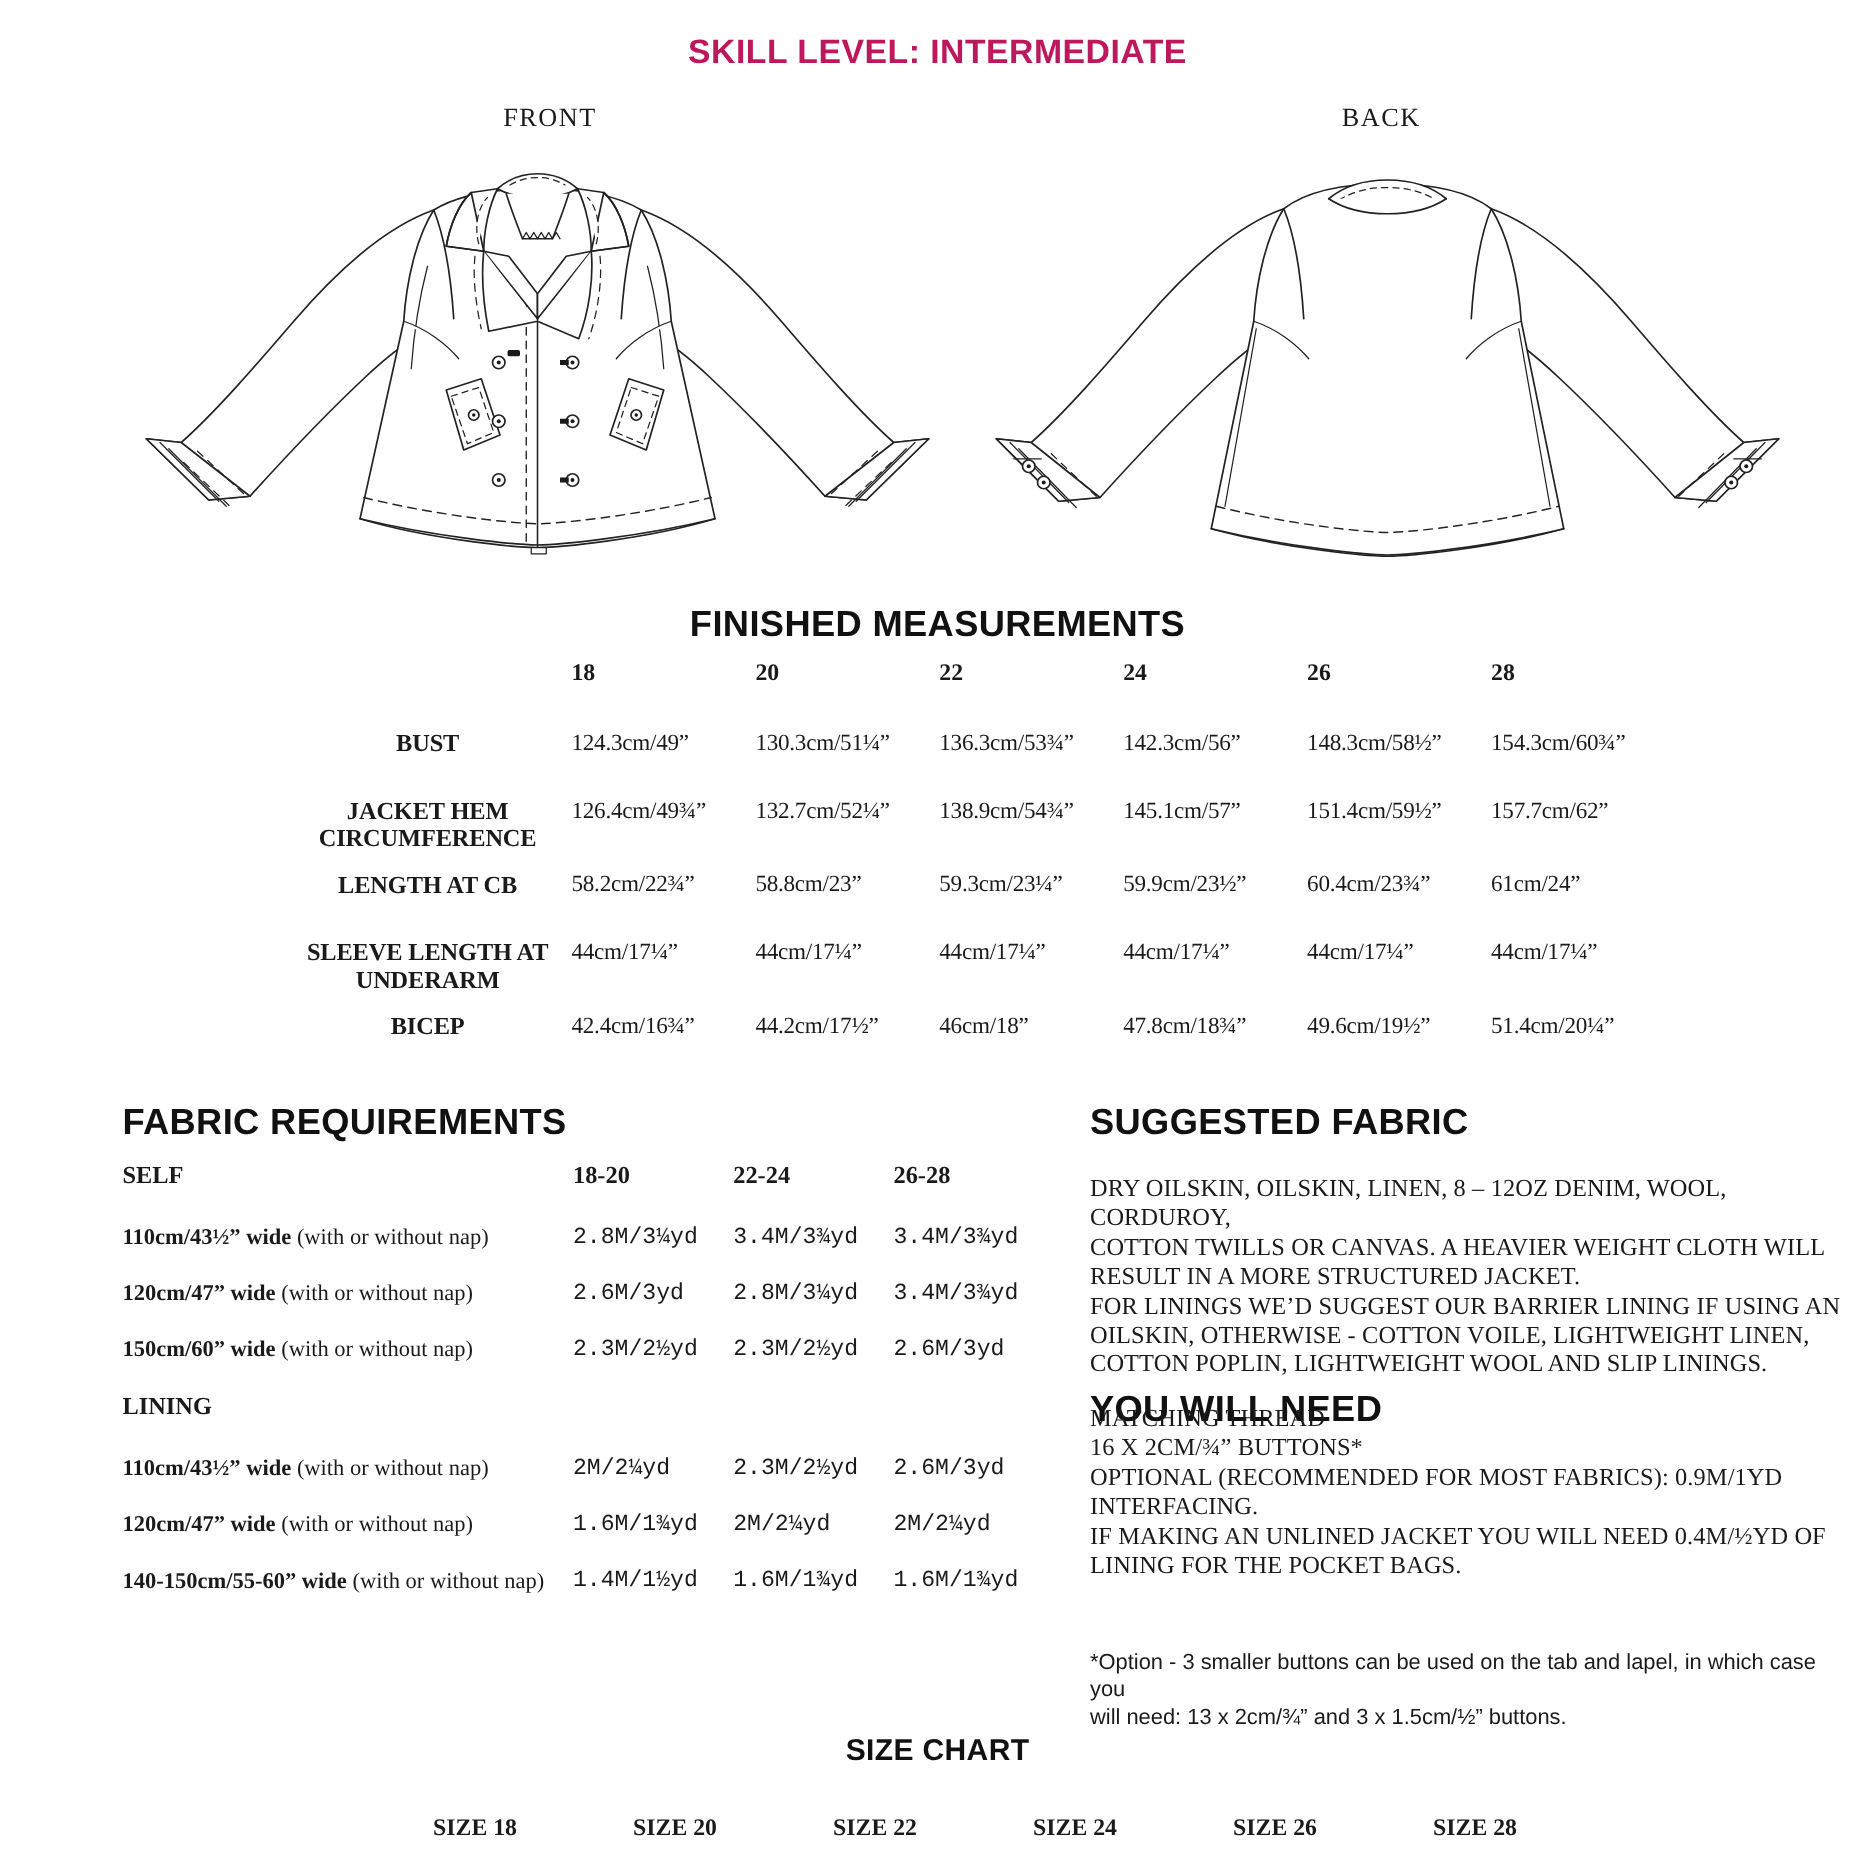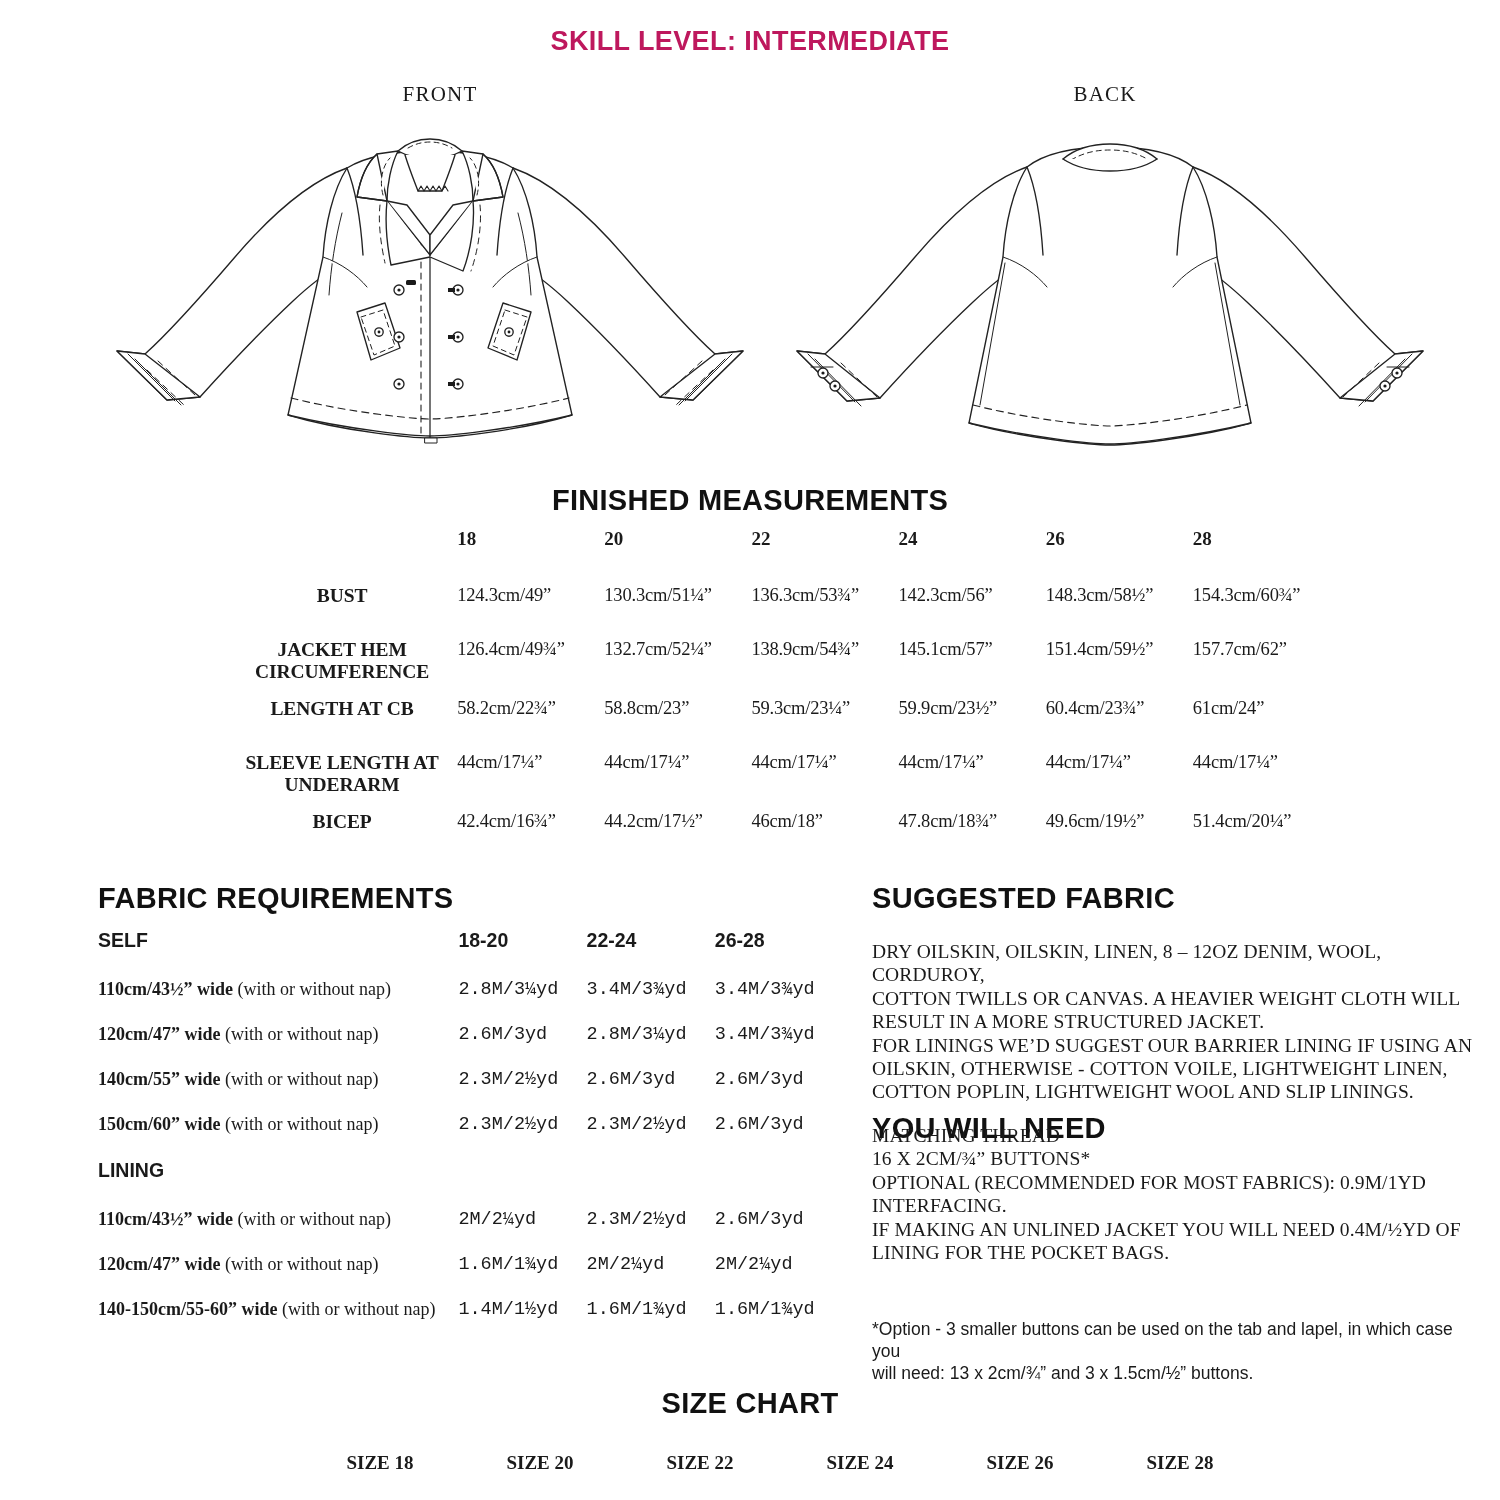--- a/index.html
+++ b/index.html
@@ -98,21 +98,21 @@
     text-align: left;
     vertical-align: top;
     font-size: 18.5px;
     line-height: 1.1;
   }
   #fabric-req .c-desc { width: 357px; }
   #fabric-req .c-v { width: 127px; }
   #fabric-req tr { height: 45px; }
   #fabric-req tr.hdr { height: 50px; }
   #fabric-req .hdr th {
-    font-family: Liberation Sans, sans-serif;
+    font-family: Liberation Serif, serif;
     font-weight: bold;
     font-size: 19.5px;
   }
   #fabric-req td.desc { font-family: "Liberation Serif", serif; font-size: 18px; }
   #fabric-req td.desc b { font-weight: bold; }
   #fabric-req td.val { font-family: Liberation Mono, monospace; font-size: 18.5px; }
 
   
   .body-caps {
     font-family: "Liberation Serif", serif;
@@ -122,21 +122,21 @@
     white-space: pre-line;
   }
   .body-note {
     font-family: Liberation Sans, sans-serif;
     font-size: 17.5px;
     line-height: 1.26;
     white-space: pre-line;
   }
 
   
-  #size-chart-head { top: 1387px; font-size: 29px; }
+  #size-chart-head { top: 1387px; font-size: 24px; }
   #size-chart { left: 300px; top: 1452px; width: 1000px; }
   #size-chart table {
     border-collapse: collapse;
     table-layout: fixed;
     width: 960px;
   }
   #size-chart th, #size-chart td {
     padding: 0;
     text-align: center;
     font-family: "Liberation Serif", serif;
@@ -412,26 +412,20 @@
         <td class="val">3.4M/3¾yd</td>
         <td class="val">3.4M/3¾yd</td>
       </tr>
       <tr>
         <td class="desc"><b>120cm/47” wide</b> <span>(with or without nap)</span></td>
         <td class="val">2.6M/3yd</td>
         <td class="val">2.8M/3¼yd</td>
         <td class="val">3.4M/3¾yd</td>
       </tr>
       <tr>
-        <td class="desc"><b>140cm/55” wide</b> <span>(with or without nap)</span></td>
-        <td class="val">2.3M/2½yd</td>
-        <td class="val">2.6M/3yd</td>
-        <td class="val">2.6M/3yd</td>
-      </tr>
-      <tr>
         <td class="desc"><b>150cm/60” wide</b> <span>(with or without nap)</span></td>
         <td class="val">2.3M/2½yd</td>
         <td class="val">2.3M/2½yd</td>
         <td class="val">2.6M/3yd</td>
       </tr>
 
       <tr class="hdr">
         <th>LINING</th>
         <th></th>
         <th></th>

